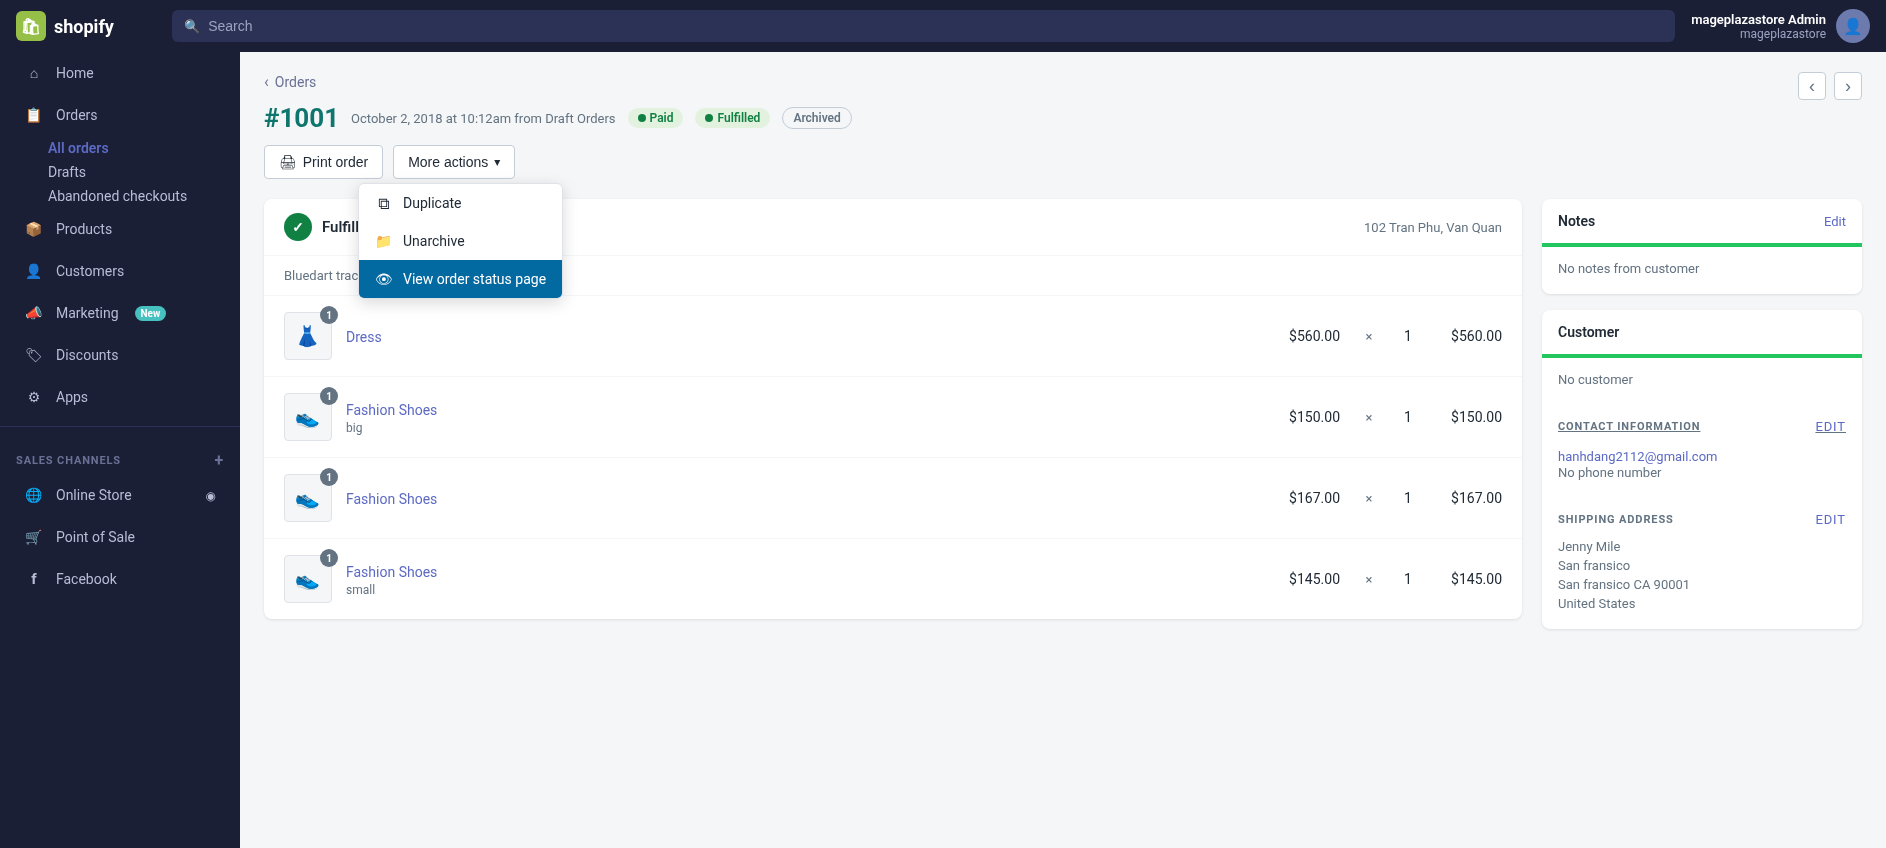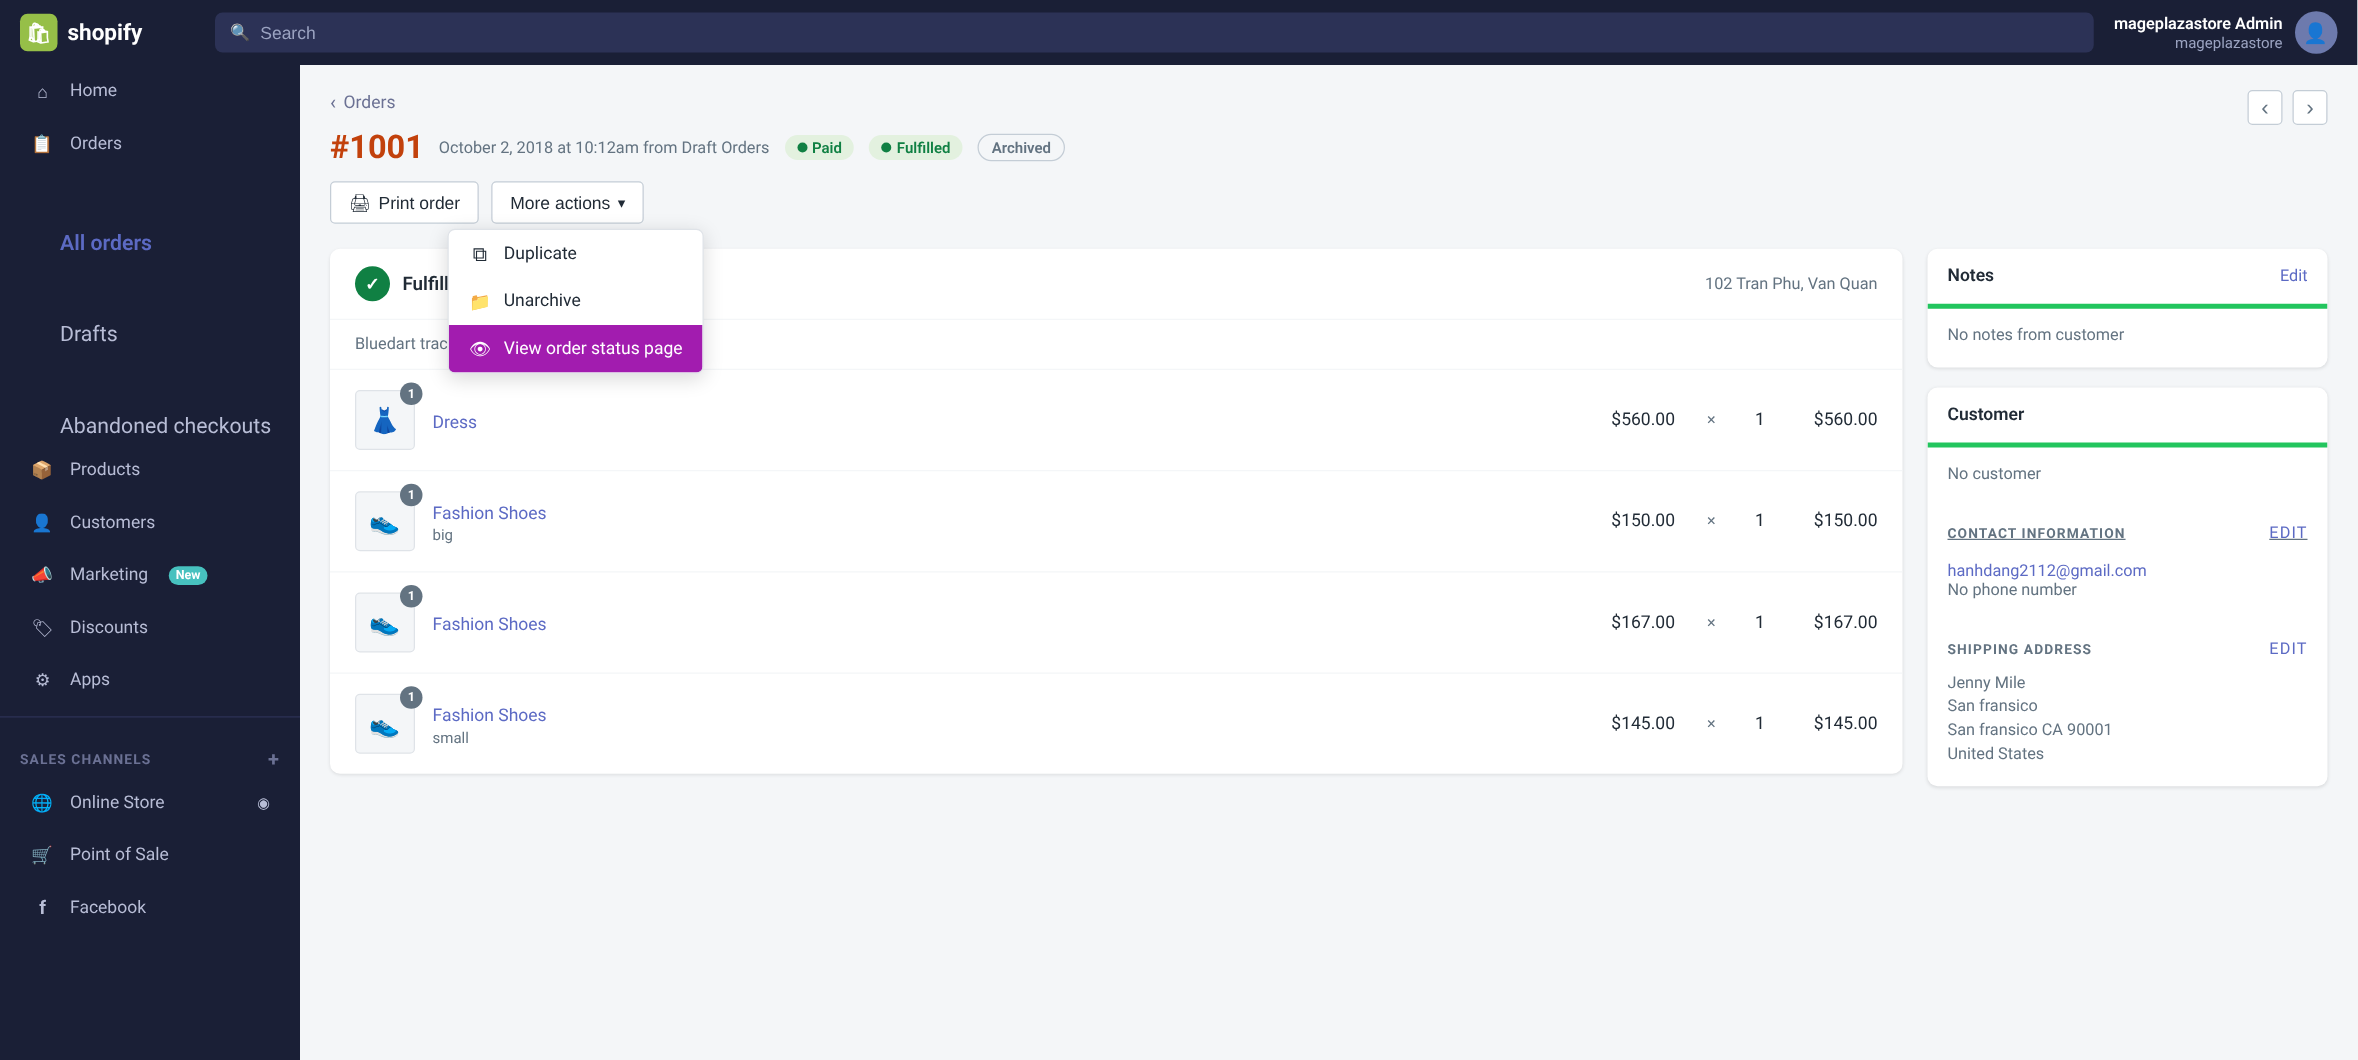--- a/index.html
+++ b/index.html
@@ -100,24 +100,23 @@
       padding: 10px 16px;
       color: #b8bdd6;
       font-size: 14px;
       cursor: pointer;
       border-radius: 6px;
       margin: 1px 8px;
     }
     .sidebar-item .icon { width: 20px; height: 20px; display: flex; align-items: center; justify-content: center; flex-shrink: 0; }
     .sidebar-sub {
       padding: 4px 0 4px 48px;
-      font-size: 17px;
+      font-size: 14px;
       color: #b8bdd6;
       cursor: pointer;
-      margin-top: 45px;
     }
     .sidebar-sub.active { color: #5c6ac4; font-weight: 600; }
     .sidebar-section {
       padding: 16px 16px 4px;
       font-size: 11px;
       font-weight: 700;
       color: #6b7194;
       letter-spacing: 0.08em;
       text-transform: uppercase;
       display: flex;
@@ -155,21 +154,21 @@
     .breadcrumb a { color: #6b7194; text-decoration: none; }
 
     
     .order-header {
       display: flex;
       align-items: center;
       gap: 12px;
       margin-bottom: 12px;
       flex-wrap: wrap;
     }
-    .order-title { font-size: 26px; font-weight: 700; color: #c2410c; }
+    .order-title { font-size: 26px; font-weight: 700; color: #0f766e; }
     .order-meta { font-size: 13px; color: #637381; }
     .badge {
       display: inline-flex;
       align-items: center;
       gap: 4px;
       padding: 3px 10px;
       border-radius: 20px;
       font-size: 12px;
       font-weight: 600;
     }
@@ -217,21 +216,21 @@
     }
     .dropdown-item {
       display: flex;
       align-items: center;
       gap: 10px;
       padding: 10px 16px;
       font-size: 14px;
       color: #212b36;
       cursor: pointer;
     }
-    .dropdown-item.highlighted { background: #a21caf; color: white; }
+    .dropdown-item.highlighted { background: #0369a1; color: white; }
     .dropdown-item .item-icon { width: 18px; height: 18px; display: flex; align-items: center; justify-content: center; flex-shrink: 0; }
 
     
     .content-grid {
       display: grid;
       grid-template-columns: 1fr 320px;
       gap: 20px;
     }
 
     .card {

